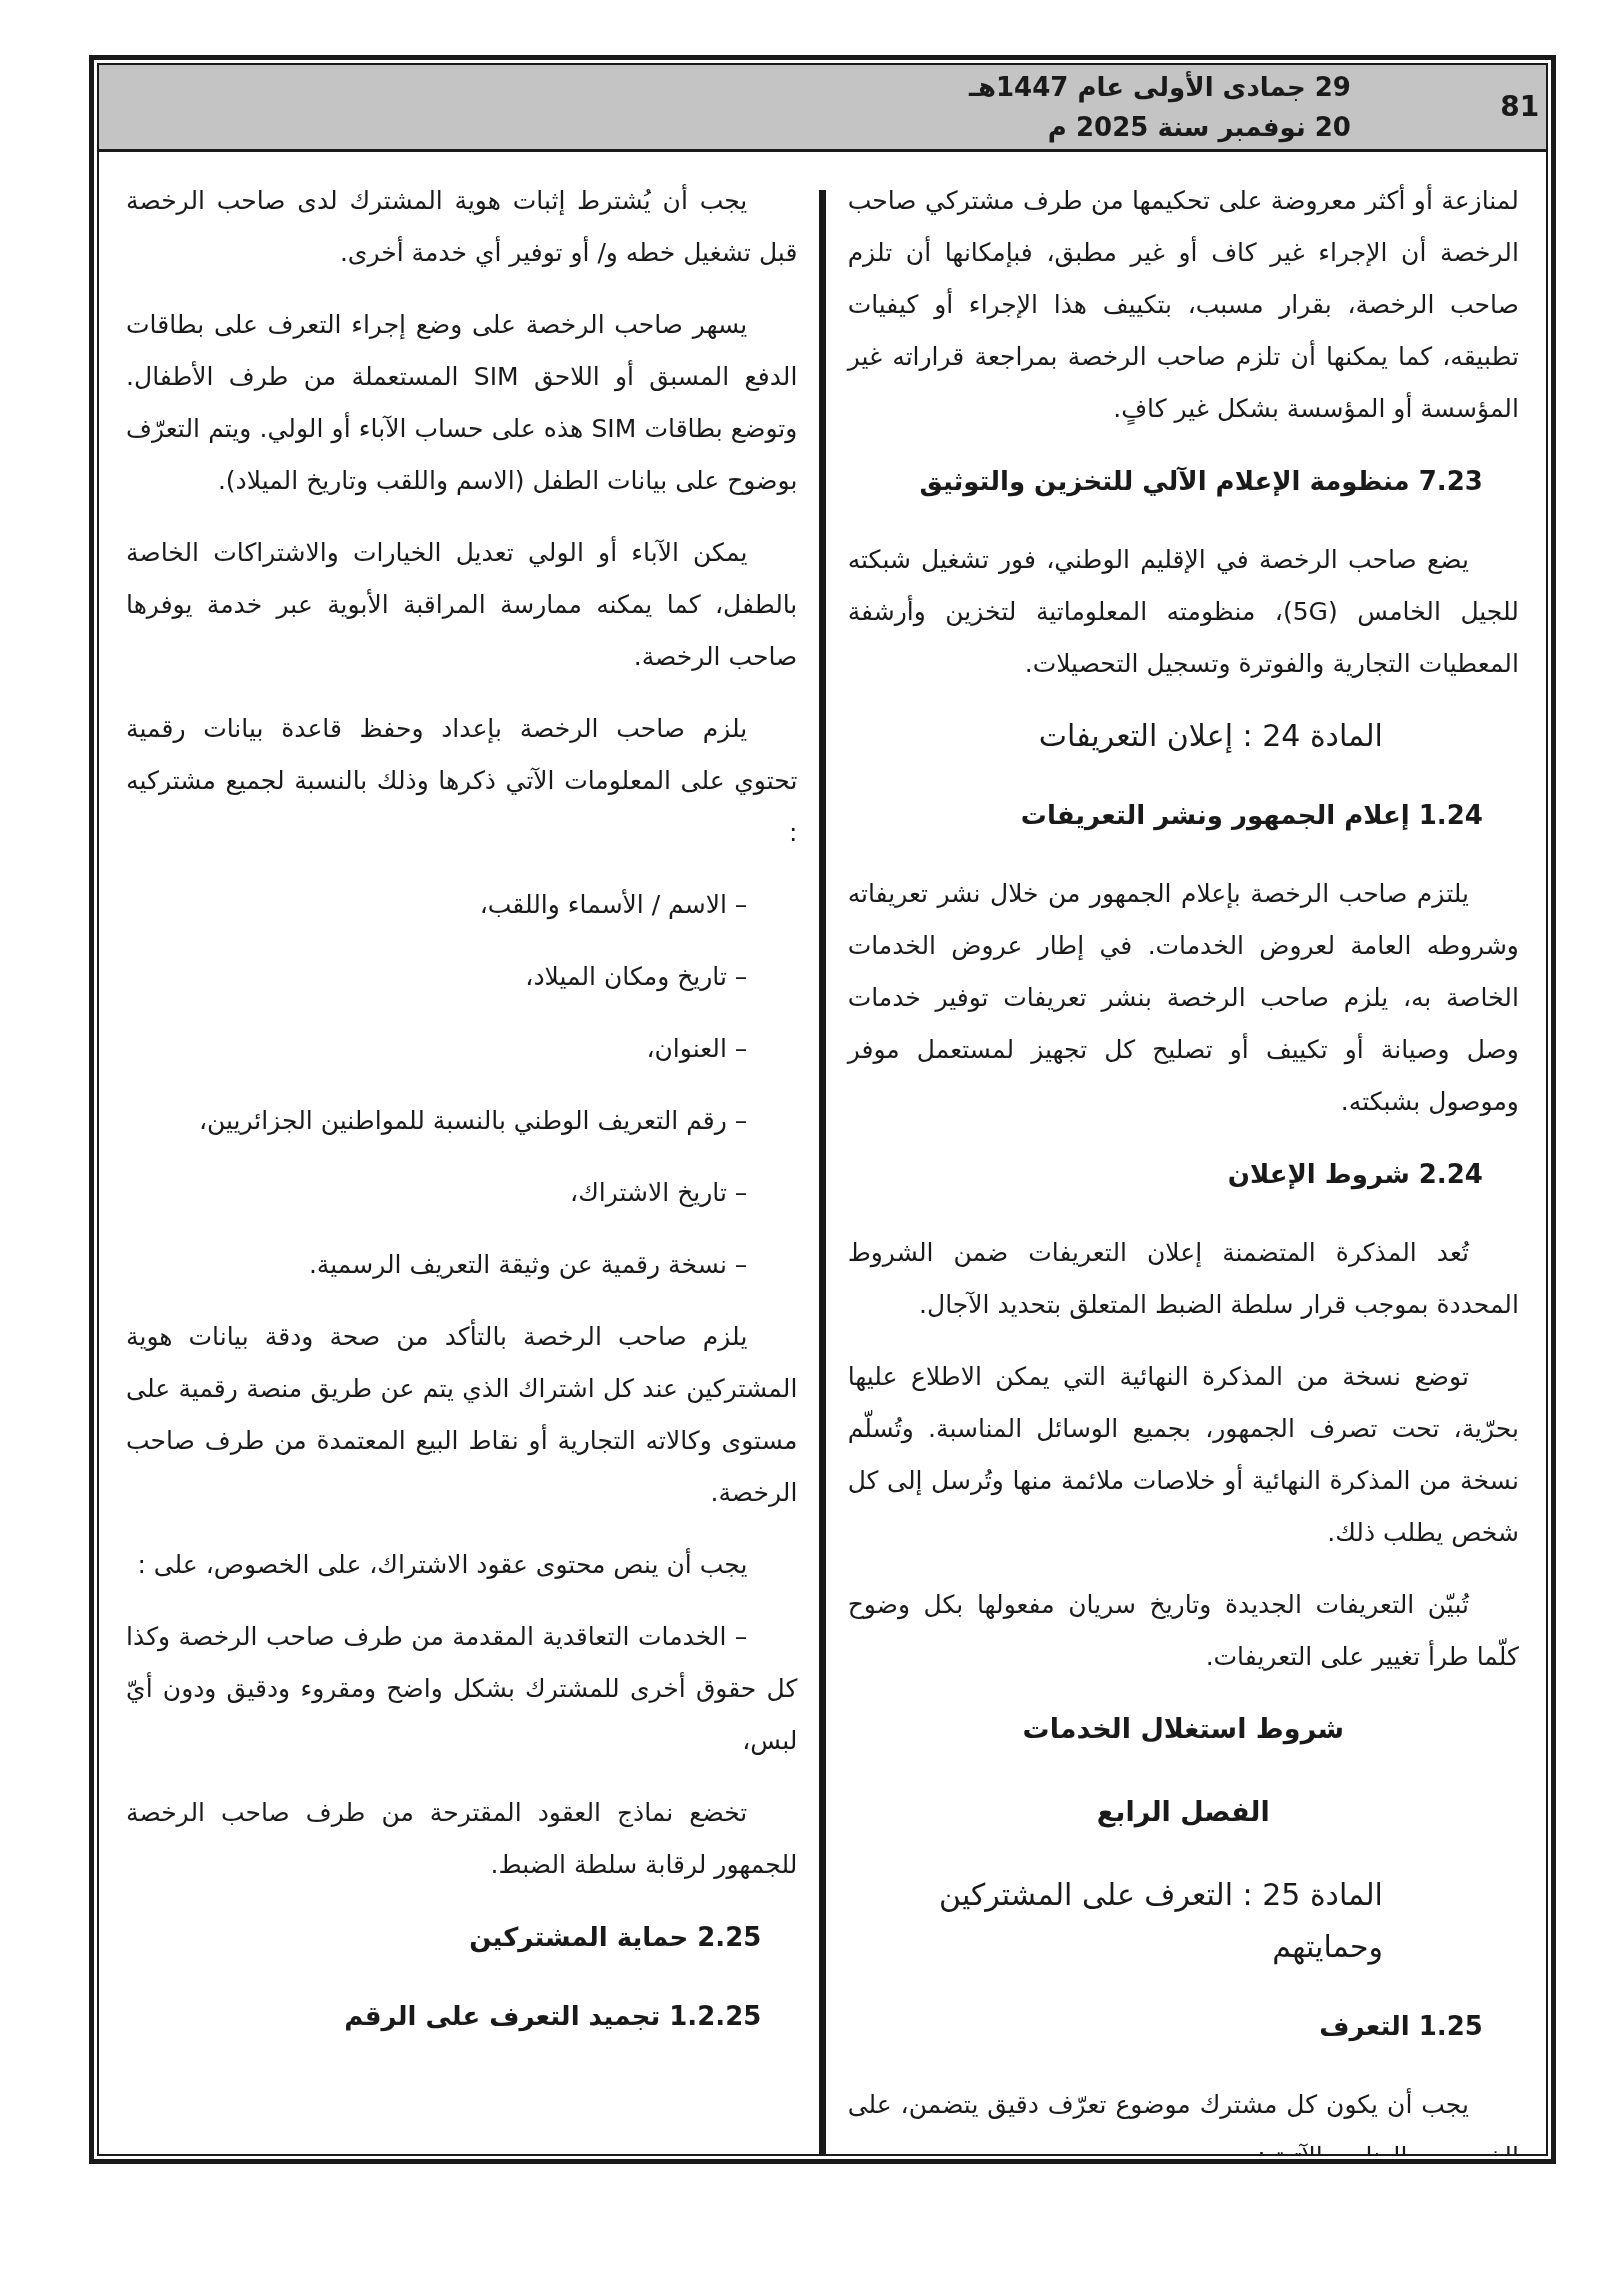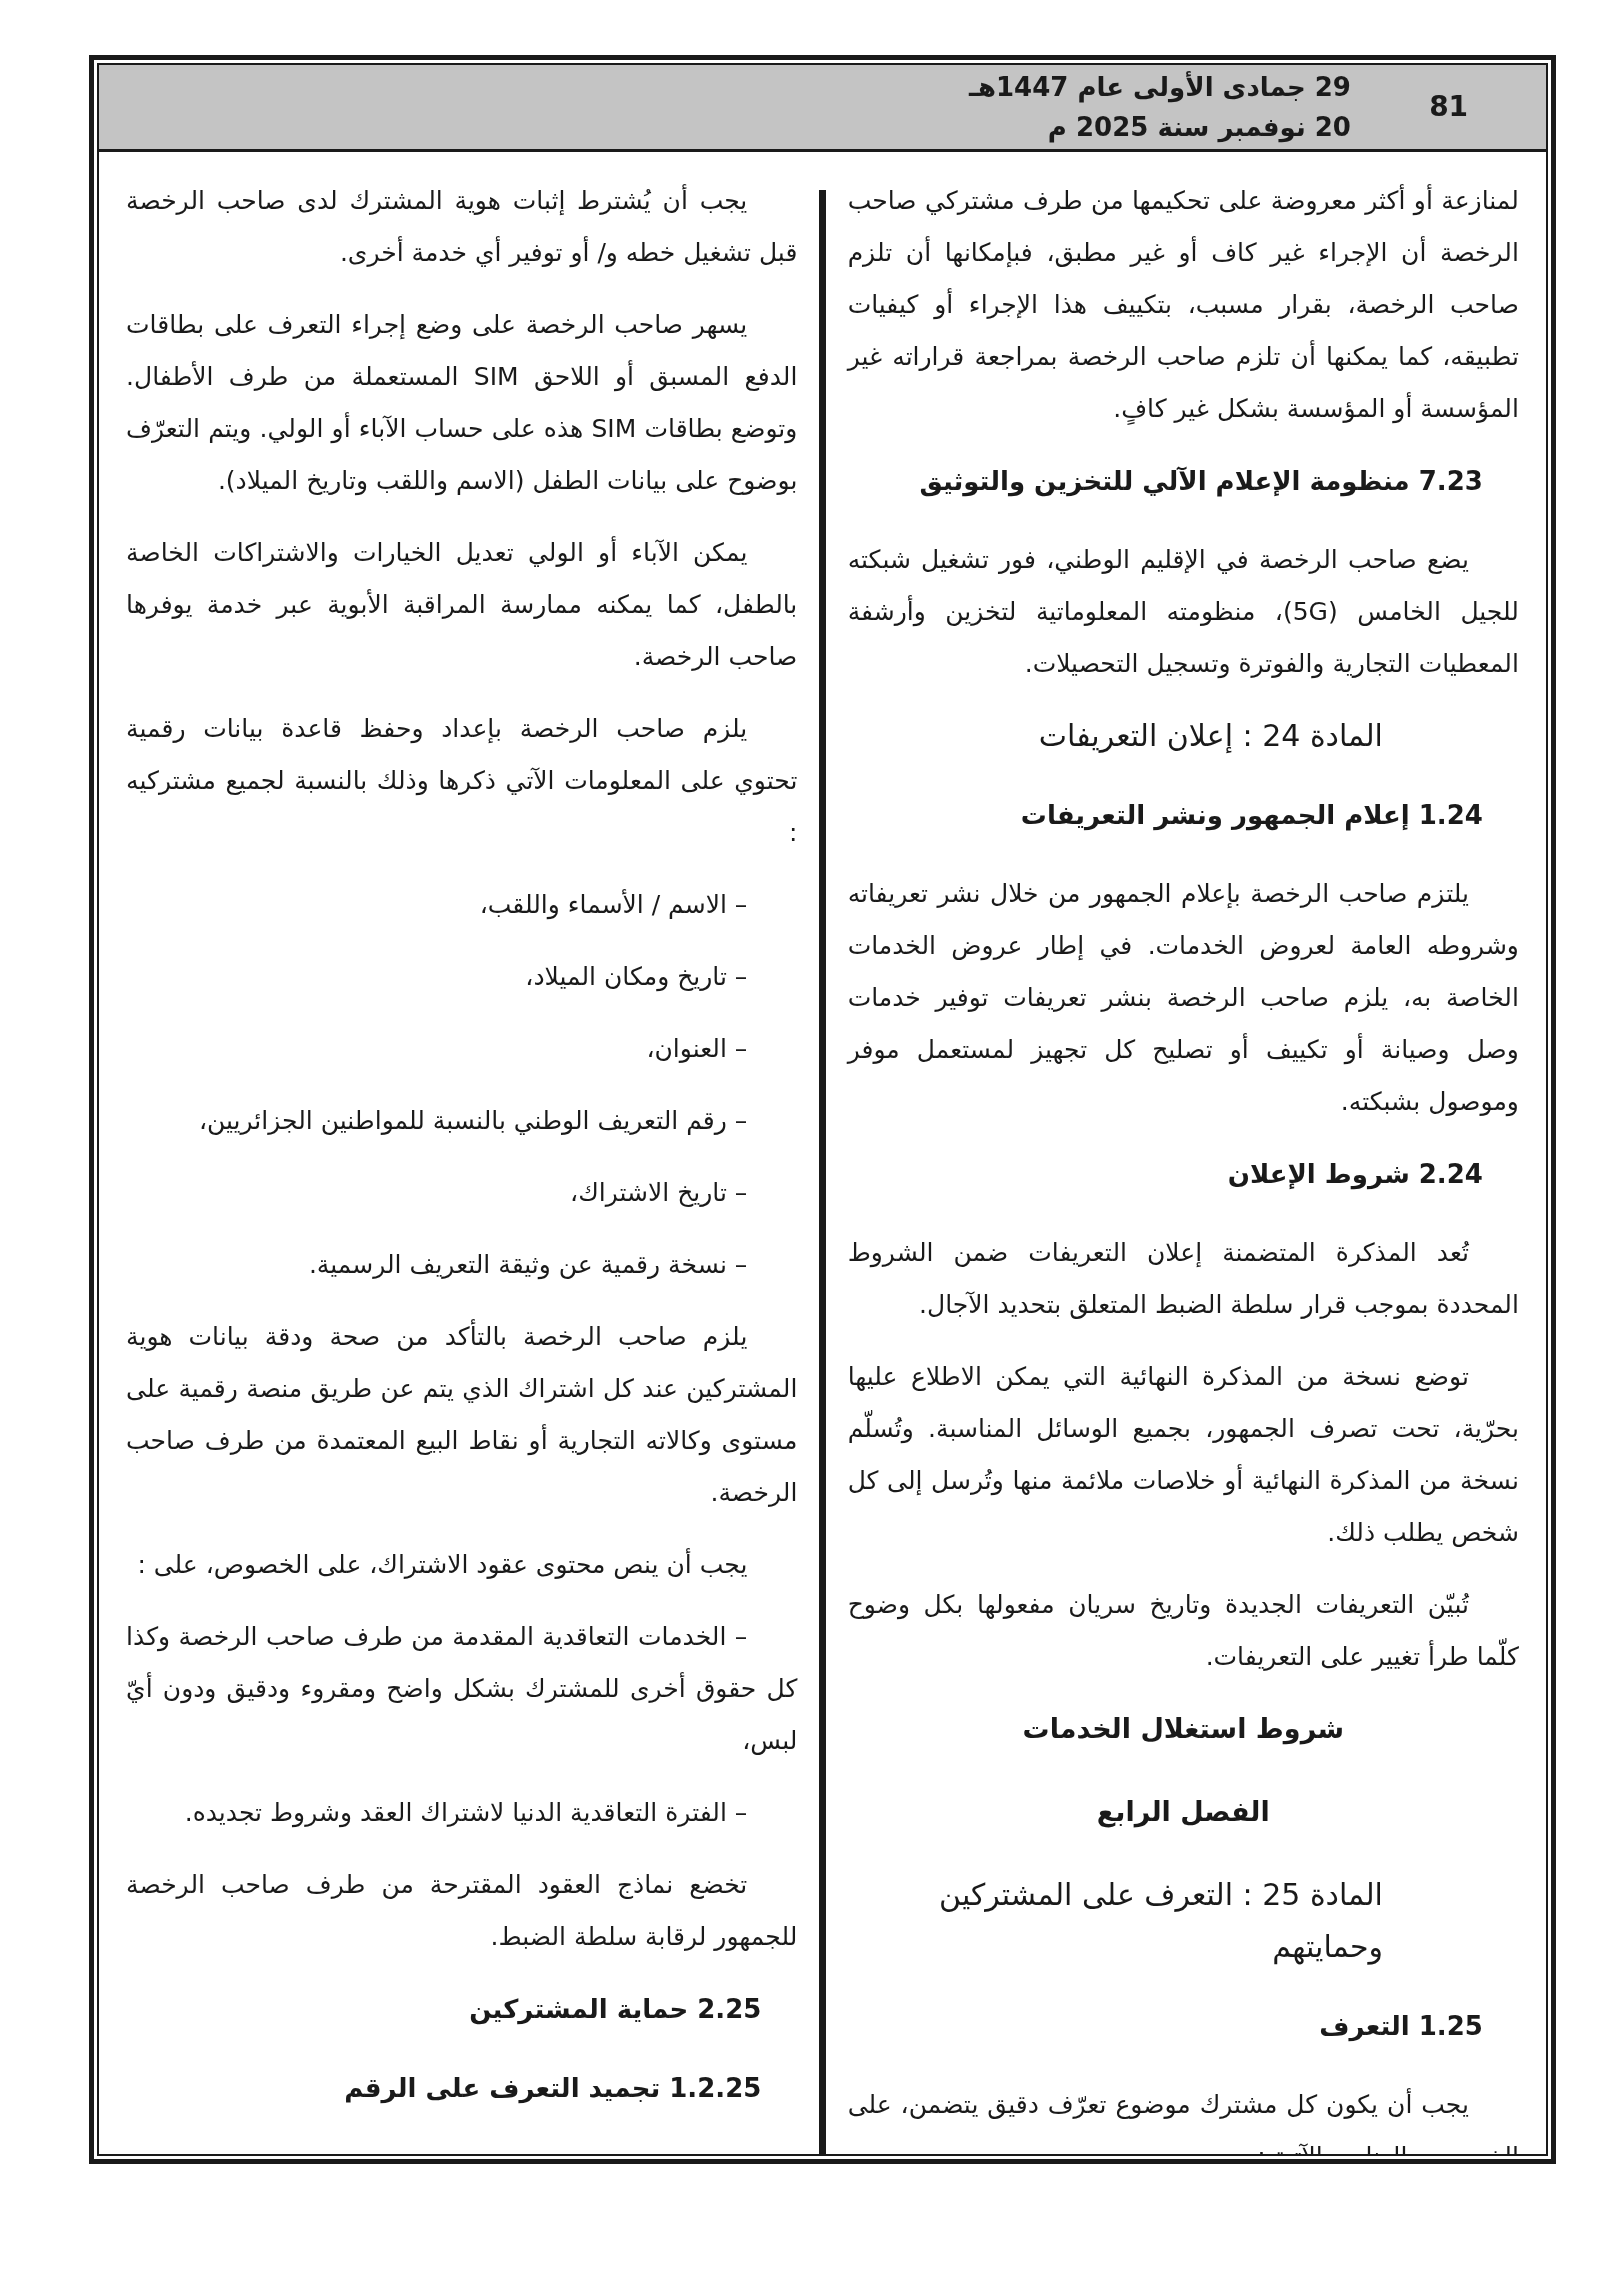--- a/index.html
+++ b/index.html
@@ -28,21 +28,21 @@
     flex:0 0 87px;
     background:#c4c4c4;
     border-bottom:3.6px solid #1a1a1a;
     display:flex;align-items:center;
     box-sizing:border-box;
   }
   .page-no{
     flex:0 0 181px;
     padding-right:7.2px;padding-left:7.2px;
     font-size:28px;font-weight:bold;
-    text-align:center;
+    text-align:right;
     direction:ltr;
   }
   .mast-title{
     flex:1 1 auto;
     text-align:center;
     font-size:31px;font-weight:bold;
     letter-spacing:0;
   }
   .mast-dates{
     flex:0 0 416px;
@@ -137,21 +137,20 @@
             <div class="para">يلزم صاحب الرخصة بإعداد وحفظ قاعدة بيانات رقمية تحتوي على المعلومات الآتي ذكرها وذلك بالنسبة لجميع مشتركيه :</div>
             <div class="list-item">– الاسم / الأسماء واللقب،</div>
             <div class="list-item">– تاريخ ومكان الميلاد،</div>
             <div class="list-item">– العنوان،</div>
             <div class="list-item">– رقم التعريف الوطني بالنسبة للمواطنين الجزائريين،</div>
             <div class="list-item">– تاريخ الاشتراك،</div>
             <div class="list-item">– نسخة رقمية عن وثيقة التعريف الرسمية.</div>
             <div class="para">يلزم صاحب الرخصة بالتأكد من صحة ودقة بيانات هوية المشتركين عند كل اشتراك الذي يتم عن طريق منصة رقمية على مستوى وكالاته التجارية أو نقاط البيع المعتمدة من طرف صاحب الرخصة.</div>
             <div class="para">يجب أن ينص محتوى عقود الاشتراك، على الخصوص، على :</div>
             <div class="list-item">– الخدمات التعاقدية المقدمة من طرف صاحب الرخصة وكذا كل حقوق أخرى للمشترك بشكل واضح ومقروء ودقيق ودون أيّ لبس،</div>
-            <div class="list-item">– الفترة التعاقدية الدنيا لاشتراك العقد وشروط تجديده.</div>
             <div class="para">تخضع نماذج العقود المقترحة من طرف صاحب الرخصة للجمهور لرقابة سلطة الضبط.</div>
             <div class="h-sec">2.25 حماية المشتركين</div>
             <div class="h-sec">1.2.25 تجميد التعرف على الرقم</div>
           </div>
       </div>
 
     </div>
   </div>
 </div>
 

